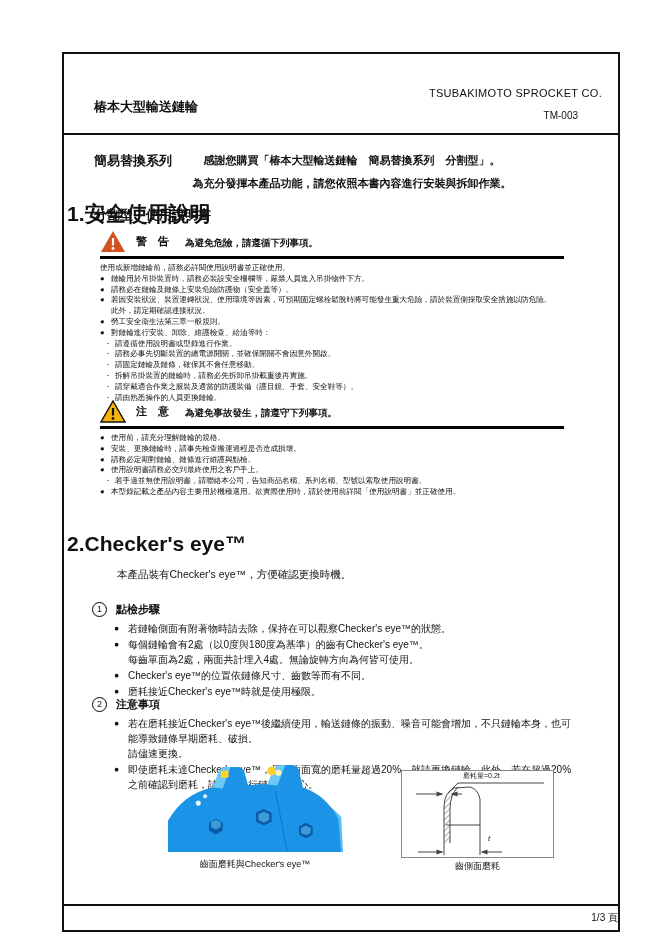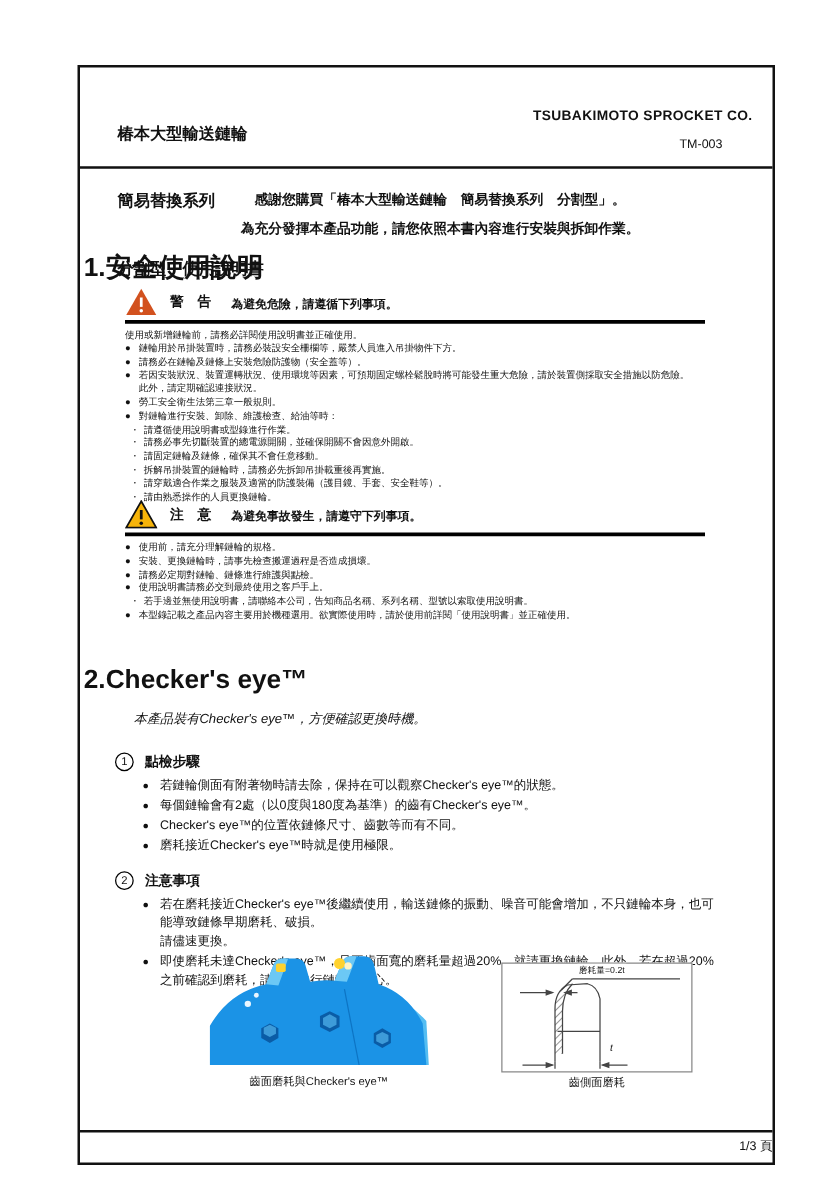--- a/index.html
+++ b/index.html
@@ -3,21 +3,21 @@
 <meta charset="utf-8">
 <style>
   html,body{margin:0;padding:0;background:#fff;}
   .page{position:relative;width:669px;height:943px;background:#fff;overflow:hidden;
         font-family:"Liberation Sans","DejaVu Sans",sans-serif;color:#111;}
   .sheet{position:absolute;left:62px;top:52px;width:554px;height:876px;border:2px solid #111;background:#fff;}
 
   
   .hdr{position:absolute;left:0;top:0;width:100%;height:79px;border-bottom:2px solid #111;}
   .hdr-title{position:absolute;left:30px;top:8px;font-size:13px;font-weight:bold;line-height:18px;white-space:pre;}
-  .hdr-co{position:absolute;right:16px;top:33px;font-size:11px;font-weight:bold;letter-spacing:.3px;}
+  .hdr-co{position:absolute;right:16px;top:33px;font-size:11px;font-weight:normal;letter-spacing:.3px;}
   .hdr-doc{position:absolute;right:40px;top:56px;font-size:10px;}
 
   
   .intro{position:absolute;left:11px;top:95px;width:100%;text-align:center;font-size:11px;font-weight:bold;line-height:23px;}
 
   .h-sec{position:absolute;left:3px;font-size:21px;font-weight:bold;}
 
   
   .alertbox{position:absolute;left:36px;width:464px;}
   .al-head{display:flex;align-items:center;border-bottom:3px solid #000;padding-bottom:3px;}
@@ -26,21 +26,21 @@
   .al-sub{font-size:9.5px;font-weight:bold;margin-left:16px;padding-top:4px;}
   .al-body{margin-top:4px;font-size:7.6px;line-height:10.8px;}
 
   
   .ln{display:flex;align-items:flex-end;}
   .mk{flex:none;width:11px;}
   .tx{flex:1;white-space:nowrap;}
   .lst-lg{font-size:10px;line-height:15px;}
   .lst-lg .mk{width:14px;font-size:8.5px;padding-top:1px;}
 
-  .intro2{position:absolute;left:43px;top:514px;font-size:10.5px;font-style:italic;}
+  .intro2{position:absolute;left:53px;top:514px;font-size:10.5px;}
 
   .step{position:absolute;left:28px;width:500px;}
   .step-head{display:flex;align-items:center;}
   .circ{flex:none;width:13px;height:13px;border:1px solid #000;border-radius:50%;font-size:9px;line-height:13px;
         text-align:center;margin-right:9px;}
   .step-title{font-size:11px;font-weight:bold;}
   .step-list{margin-left:22px;margin-top:3px;}
 
   
   .fig{position:absolute;}
@@ -189,20 +189,24 @@
         <span class="step-title">點檢步驟</span>
       </div>
       <div class="step-list lst-lg">
           <div class="ln">
             <span class="mk">●</span>
             <span class="tx">若鏈輪側面有附著物時請去除，保持在可以觀察Checker's eye™的狀態。</span>
           </div>
           <div class="ln">
             <span class="mk">●</span>
             <span class="tx">每個鏈輪會有2處（以0度與180度為基準）的齒有Checker's eye™。</span>
+          </div>
+          <div class="ln">
+            <span class="mk"></span>
+            <span class="tx">每齒單面為2處，兩面共計埋入4處。無論旋轉方向為何皆可使用。</span>
           </div>
           <div class="ln">
             <span class="mk">●</span>
             <span class="tx">Checker's eye™的位置依鏈條尺寸、齒數等而有不同。</span>
           </div>
           <div class="ln">
             <span class="mk">●</span>
             <span class="tx">磨耗接近Checker's eye™時就是使用極限。</span>
           </div>
         </div>

